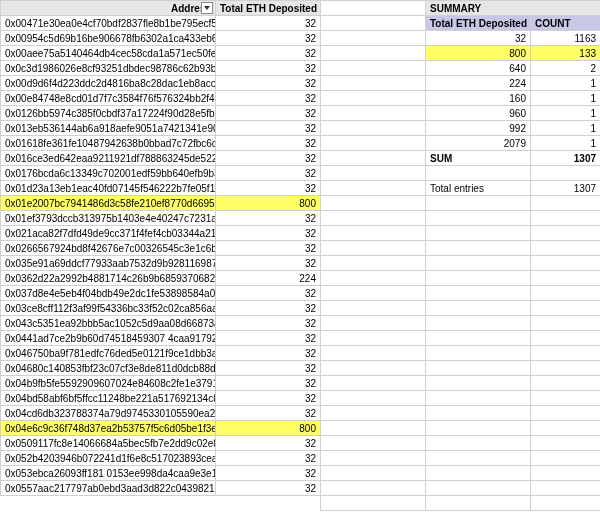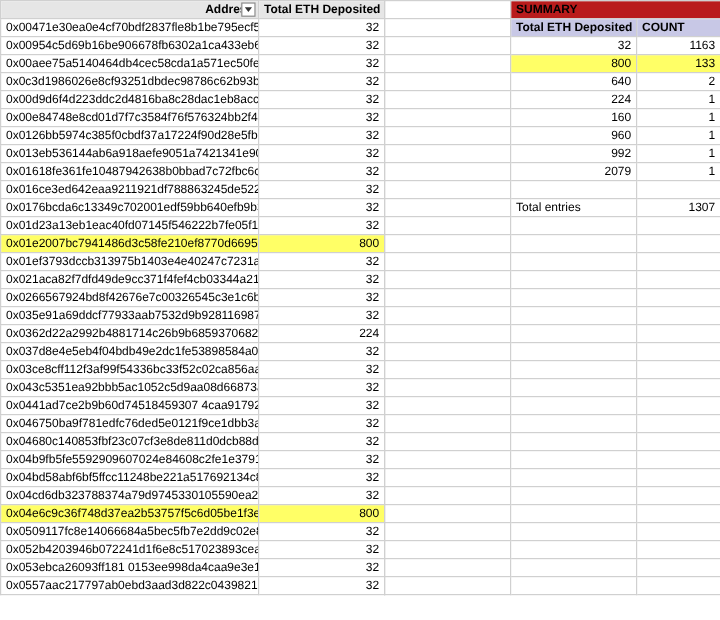--- a/index.html
+++ b/index.html
@@ -14,21 +14,21 @@
   .main th.eth-head { text-align: right; }
   .filter-btn { position: absolute; right: 2px; top: 1px; width: 12px; height: 12px; background: #fff; border: 1px solid #888; display: flex; align-items: center; justify-content: center; }
   .main td.eth { text-align: right; }
   .hl { background: #ffff66; }
   .summary { position: absolute; left: 320px; top: 0; width: 280px; }
   .summary col.c1 { width: 105px; }
   .summary col.c2 { width: 105px; }
   .summary col.c3 { width: 70px; }
   .summary td { text-align: right; }
   .summary td.left { text-align: left; }
-  .summary .hdr1 { font-weight: bold; background: #b91c1c; text-align: left; }
+  .summary .hdr1 { font-weight: bold; background: #e5e5e5; text-align: left; }
   .summary .hdr2 { font-weight: bold; background: #c8c8e6; }
   .summary .yl { background: #ffff66; }
   .summary .bold { font-weight: bold; }
   .chevron { width: 0; height: 0; border-left: 3px solid transparent; border-right: 3px solid transparent; border-top: 4px solid #333; }
 </style>
 </head>
 <body>
 <div class="sheet">
 
 <table class="main">
@@ -236,20 +236,25 @@
         </tr>
         <tr>
           <td></td>
           <td>2079</td>
           <td>1</td>
         </tr>
       </tbody>
   <tbody>
     <tr>
           <td></td>
+          <td class="bold left">SUM</td>
+          <td class="bold">1307</td>
+        </tr>
+    <tr>
+          <td></td>
           <td></td>
           <td></td>
         </tr>
     <tr>
           <td></td>
           <td class="left">Total entries</td>
           <td>1307</td>
         </tr>
   </tbody>
   <tbody id="summary-pad">

